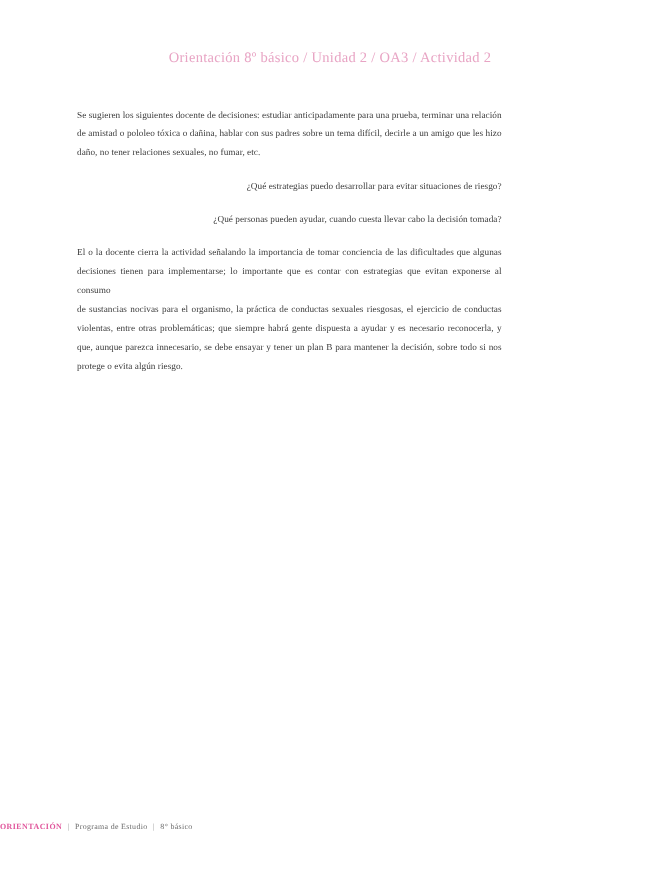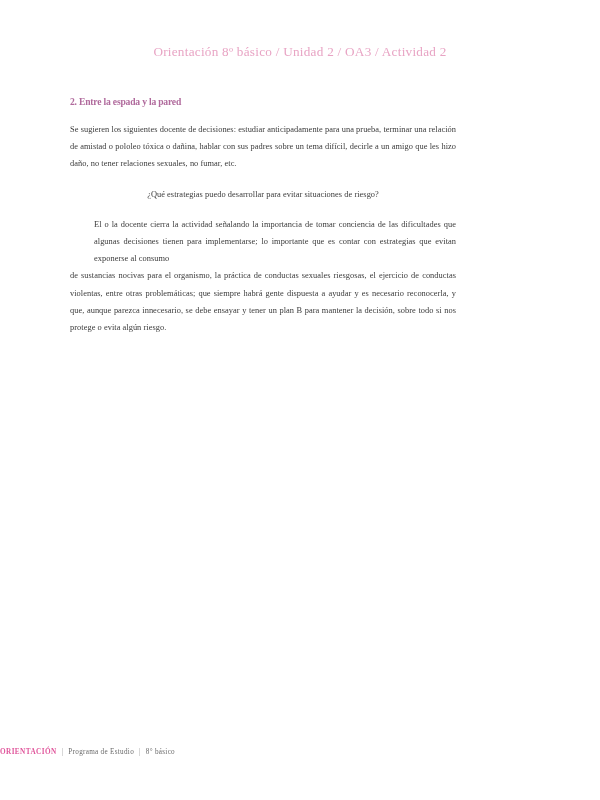--- a/index.html
+++ b/index.html
@@ -42,30 +42,29 @@
   p.body {
     margin: 0 0 13px 0;
     font-size: 8.4px;
     line-height: 17.2px;
     color: #3a3a3a;
     text-align: justify;
     text-justify: inter-word;
     letter-spacing: 0.005em;
   }
   p.body.question {
-    text-align: center;
+    text-align: right;
     margin-bottom: 13px;
   }
   p.body.last {
     margin-bottom: 0;
   }
   .nowrap-line {
     display: block;
     text-align: justify;
-    margin-left: 24px;
   }
   .footer {
     position: absolute;
     left: 0;
     top: 748px;
     width: 600px;
     box-sizing: border-box;
     font-size: 7.2px;
     letter-spacing: 0.04em;
     color: #6a6a6a;
@@ -83,28 +82,28 @@
 </style>
 </head>
 <body>
 
 <div class="page">
 
   <div class="doc-header">Orientación 8º básico / Unidad 2 / OA3 / Actividad 2</div>
 
   <div class="content">
 
-    <h2 class="section-title">2. Entre la espada y la pared</h2>
 
 
 
     <p class="body">Se sugieren los siguientes docente de decisiones: estudiar anticipadamente para una prueba, terminar una relación de amistad o pololeo tóxica o dañina, hablar con sus padres sobre un tema difícil, decirle a un amigo que les hizo daño, no tener relaciones sexuales, no fumar, etc.</p>
 
     <p class="body question">¿Qué estrategias puedo desarrollar para evitar situaciones de riesgo?</p>
 
+    <p class="body question">¿Qué personas pueden ayudar, cuando cuesta llevar cabo la decisión tomada?</p>
 
     <p class="body last"><span class="nowrap-line">El o la docente cierra la actividad señalando la importancia de tomar conciencia de las dificultades que algunas decisiones tienen para implementarse; lo importante que es contar con estrategias que evitan exponerse al consumo</span><span>de sustancias nocivas para el organismo, la práctica de conductas sexuales riesgosas, el ejercicio de conductas violentas, entre otras problemáticas; que siempre habrá gente dispuesta a ayudar y es necesario reconocerla, y que, aunque parezca innecesario, se debe ensayar y tener un plan B para mantener la decisión, sobre todo si nos protege o evita algún riesgo.</span></p>
 
   </div>
 
   <div class="footer">
     <span class="brand">ORIENTACIÓN</span><span class="sep">|</span><span>Programa de Estudio</span><span class="sep">|</span><span>8° básico</span>
   </div>
 
 </div>

